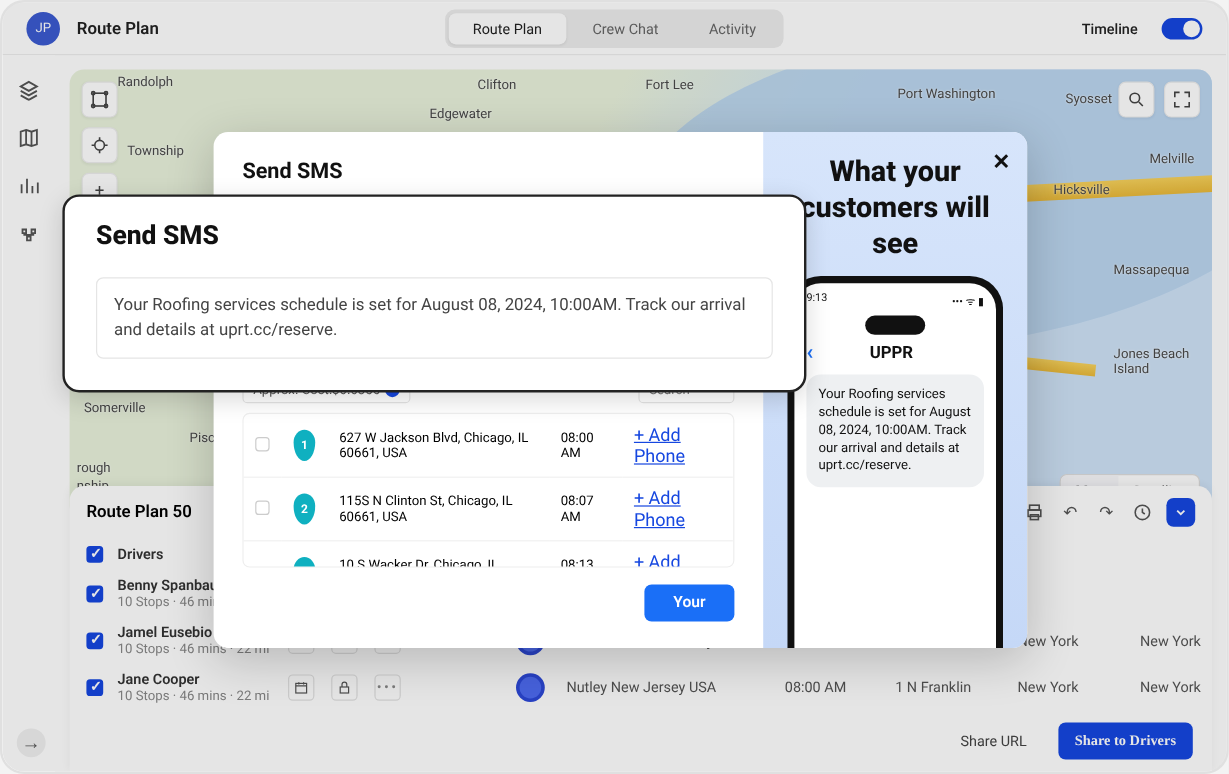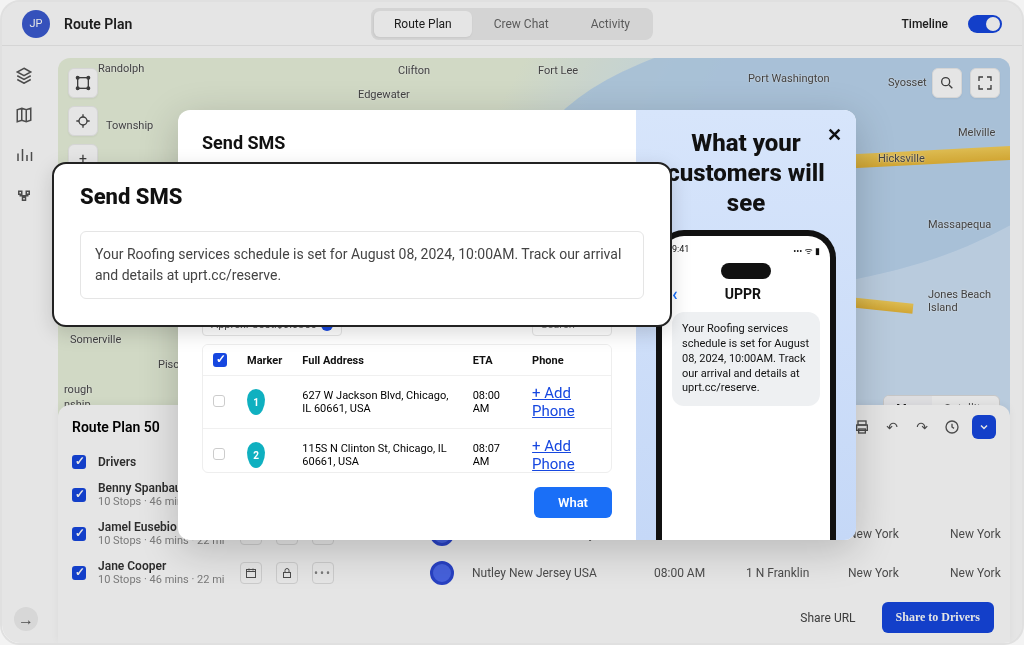--- a/index.html
+++ b/index.html
@@ -328,27 +328,20 @@
       <div class="approx-row">
         <div class="approx">
           <span>Approx. Cost:$0.0356</span>
           <span class="info-circ">i</span>
         </div>
         <input class="search-inline" placeholder="Search" style="">
       </div>
       <div class="grid">
         <table>
           <tbody>
-              <tr>
-            <th><span class="chk on" style="vertical-align:middle"></span></th>
-            <th>Marker</th>
-            <th>Full Address</th>
-            <th>ETA</th>
-            <th>Phone</th>
-          </tr>
           <tr>
             <td><span class="emptychk"></span></td>
             <td>
                   <div class="mk">1</div>
                 </td>
             <td>627 W Jackson Blvd, Chicago, IL 60661, USA</td>
             <td>08:00 AM</td>
             <td><span class="add-phone">+ Add Phone</span></td>
           </tr>
           <tr>
@@ -365,28 +358,28 @@
             <td>
                   <div class="mk">3</div>
                 </td>
             <td>10 S Wacker Dr, Chicago, IL 60606, USA</td>
             <td>08:13 AM</td>
             <td><span class="add-phone">+ Add Phone</span></td>
           </tr>
         </tbody>
           </table>
       </div>
-      <button class="send-btn">What</button>
+      <button class="send-btn">Your</button>
     </div>
 
     <div class="modal-right">
       <div class="preview-title">What your customers will see</div>
       <div class="phone">
         <div class="status-row">
-          <span>9:41</span>
+          <span>9:13</span>
           <span>••• ᯤ ▮</span>
         </div>
         <div class="notch"></div>
         <div class="app-header">
           <span class="back-ch">‹</span>
           <span style="flex:1;text-align:center">UPPR</span>
           <span style="width:12px"></span>
         </div>
         <div class="bubble">Your Roofing services schedule is set for August 08, 2024, 10:00AM. Track our arrival and details at uprt.cc/reserve.</div>
       </div>

